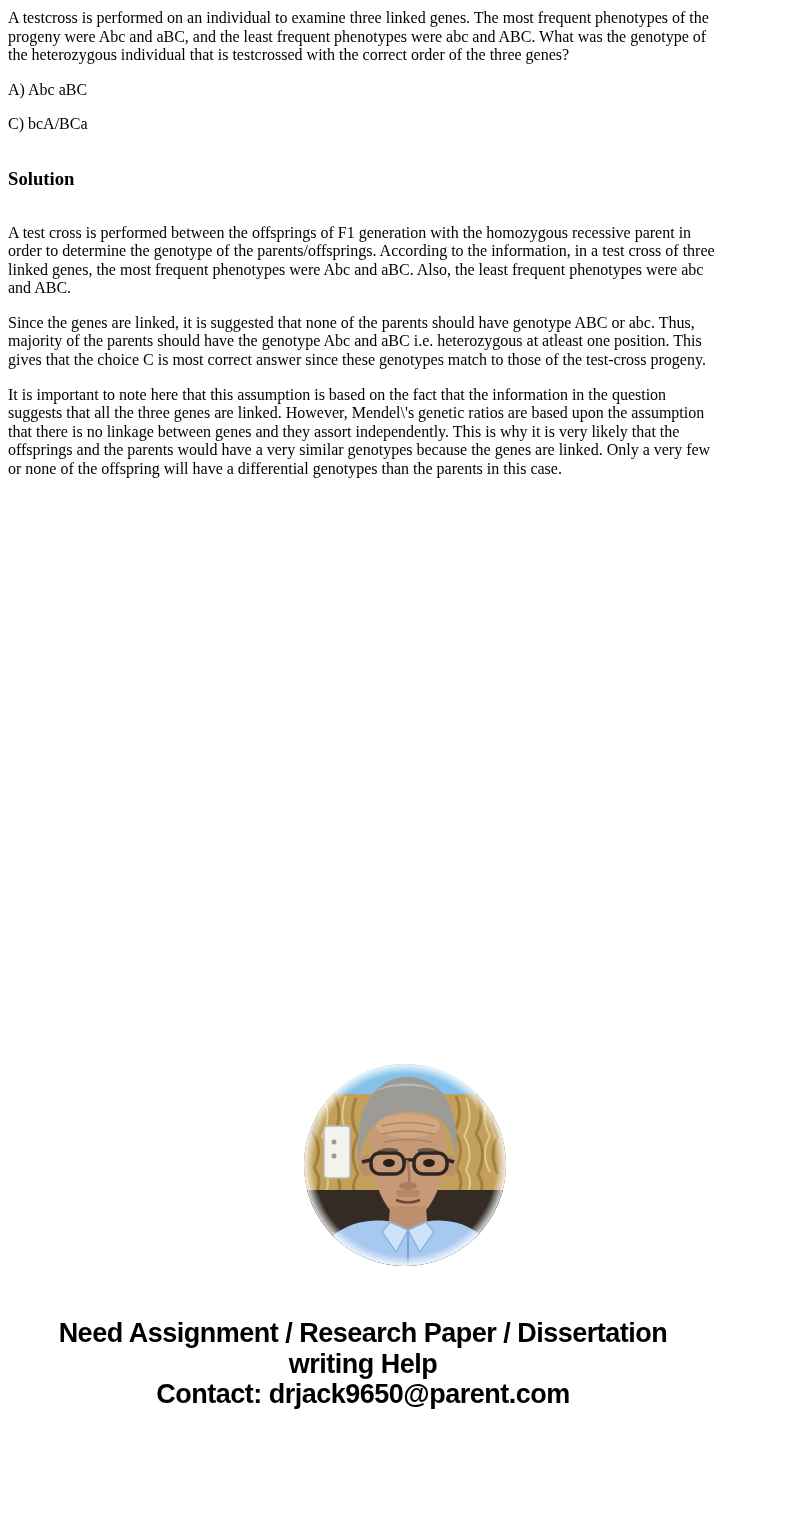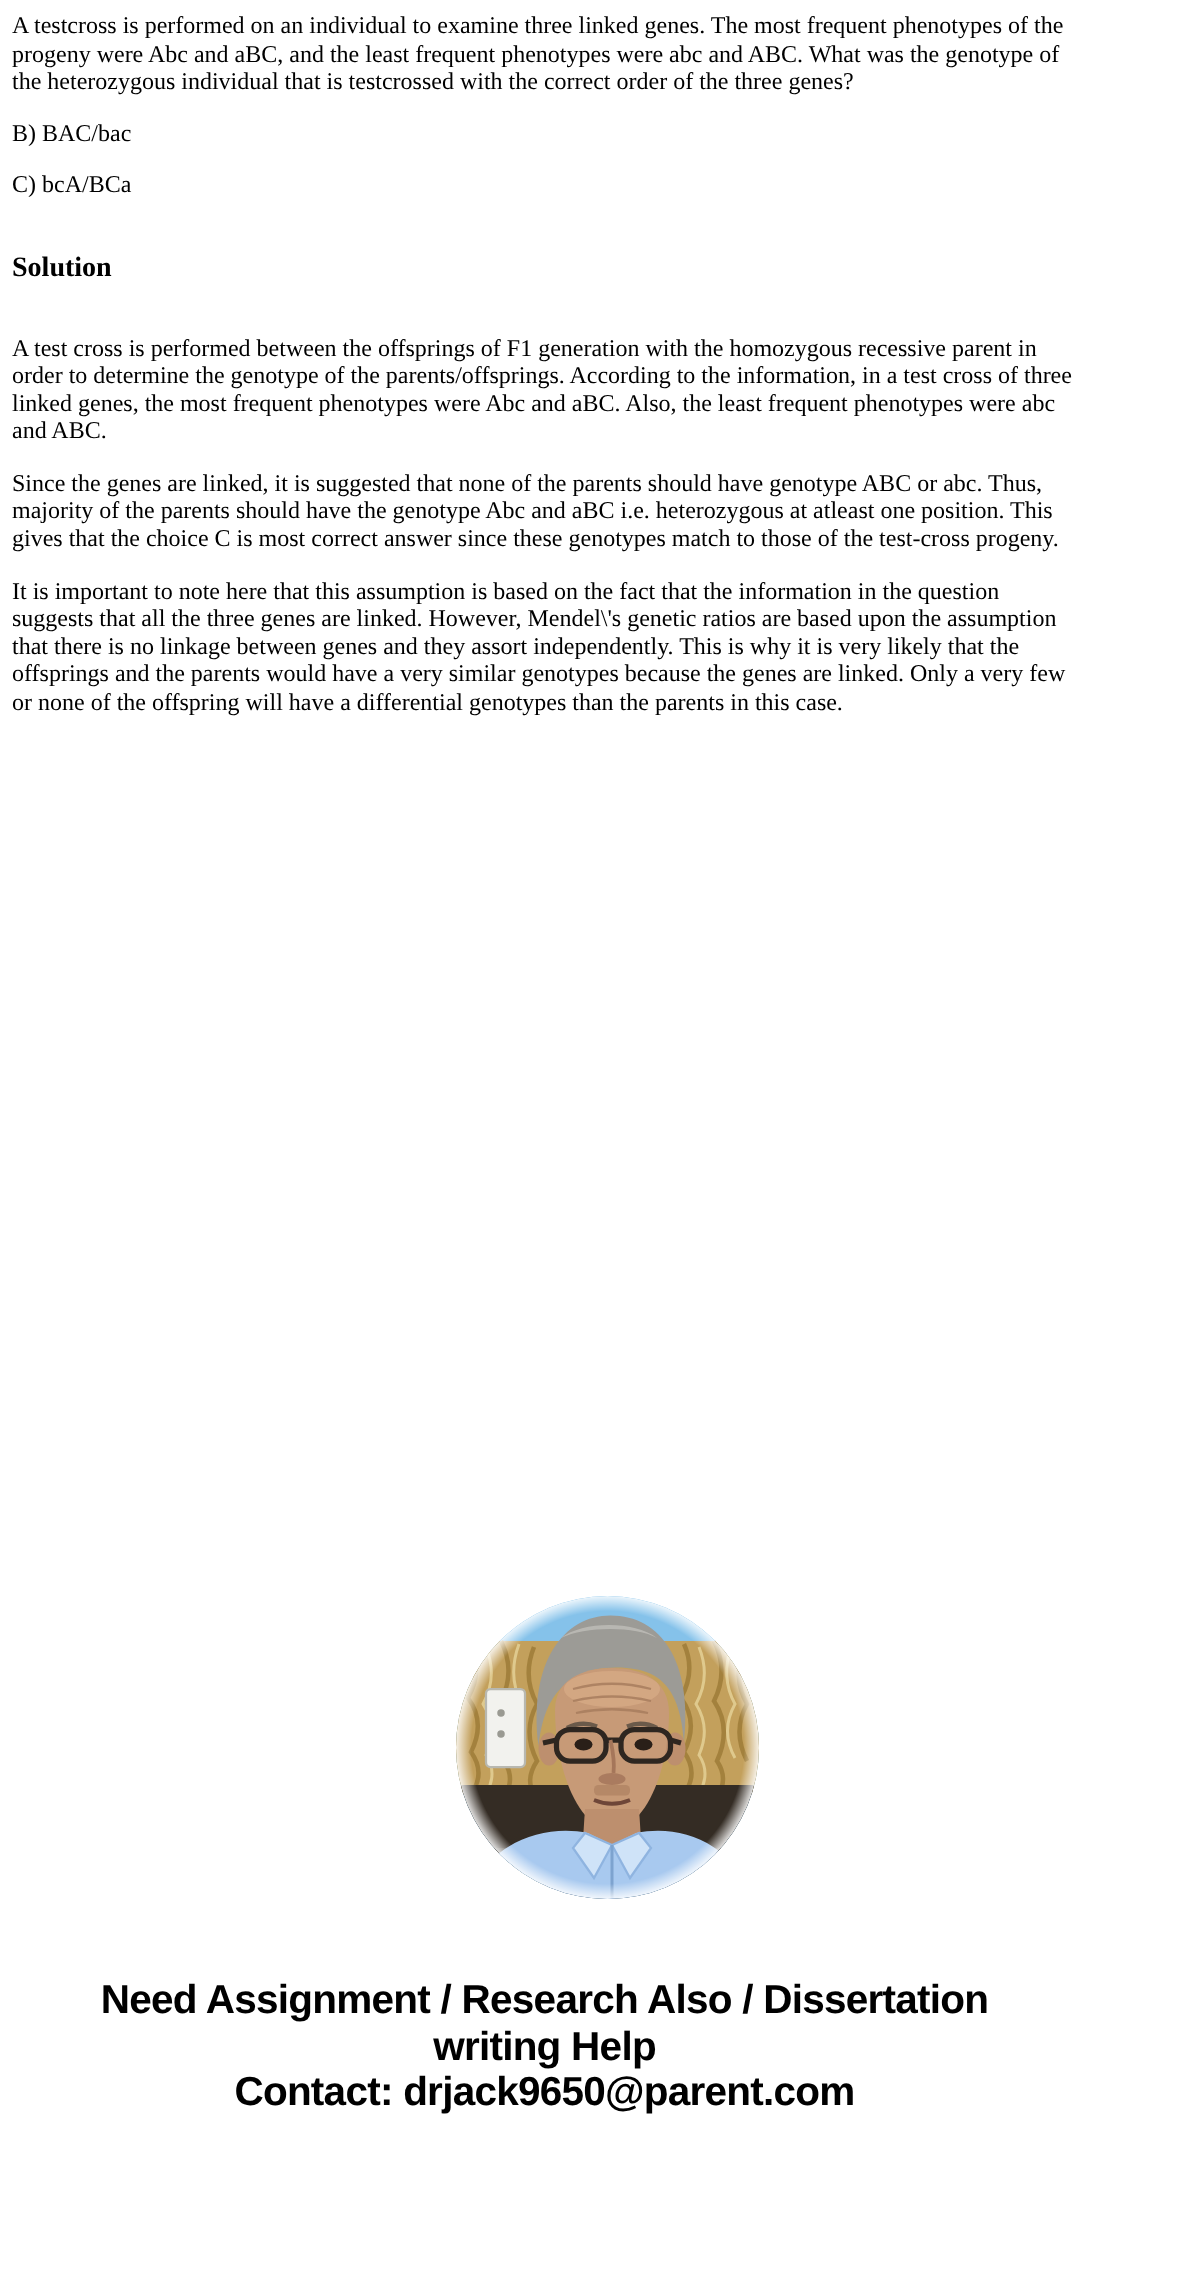--- a/index.html
+++ b/index.html
@@ -24,21 +24,21 @@
     letter-spacing:-0.5px;
   }
 </style>
 </head>
 <body>
 
 <div class="page">
 
   <p class="body-text question-text">A testcross is performed on an individual to examine three linked genes. The most frequent phenotypes of the progeny were Abc and aBC, and the least frequent phenotypes were abc and ABC. What was the genotype of the heterozygous individual that is testcrossed with the correct order of the three genes?</p>
 
-  <p class="body-text">B) BAC/bac</p>
+  <p class="body-text">A) Abc aBC</p>
   <p class="body-text">C) bcA/BCa</p>
 
 
   <h3 class="solution-heading">Solution</h3>
 
   <p class="body-text">A test cross is performed between the offsprings of F1 generation with the homozygous recessive parent in order to determine the genotype of the parents/offsprings. According to the information, in a test cross of three linked genes, the most frequent phenotypes were Abc and aBC. Also, the least frequent phenotypes were abc and ABC.</p>
   <p class="body-text">Since the genes are linked, it is suggested that none of the parents should have genotype ABC or abc. Thus, majority of the parents should have the genotype Abc and aBC i.e. heterozygous at atleast one position. This gives that the choice C is most correct answer since these genotypes match to those of the test-cross progeny.</p>
   <p class="body-text">It is important to note here that this assumption is based on the fact that the information in the question suggests that all the three genes are linked. However, Mendel\'s genetic ratios are based upon the assumption that there is no linkage between genes and they assort independently. This is why it is very likely that the offsprings and the parents would have a very similar genotypes because the genes are linked. Only a very few or none of the offspring will have a differential genotypes than the parents in this case.</p>
 
   <div class="spacer"></div>
@@ -113,18 +113,18 @@
           <path fill="#cfe3f8" stroke="#8fb4e0" stroke-width="1.5" d="M86,158 L104,166 L92,188 L78,168 Z"></path>
           <path fill="#cfe3f8" stroke="#8fb4e0" stroke-width="1.5" d="M122,158 L104,166 L116,188 L130,168 Z"></path>
           <path d="M104,166 L104,202" stroke="#7da3cf" stroke-width="2" fill="none"></path>
         </g>
         <circle cx="101" cy="101" r="101" fill="url(#edgefade)"></circle>
       </g>
     </svg>
   </div>
 
   <div class="footer">
-    <div>Need Assignment / Research Also / Dissertation</div>
+    <div>Need Assignment / Research Paper / Dissertation</div>
     <div>writing Help</div>
     <div>Contact: drjack9650@parent.com</div>
   </div>
 
 </div>
 
 </body></html>

